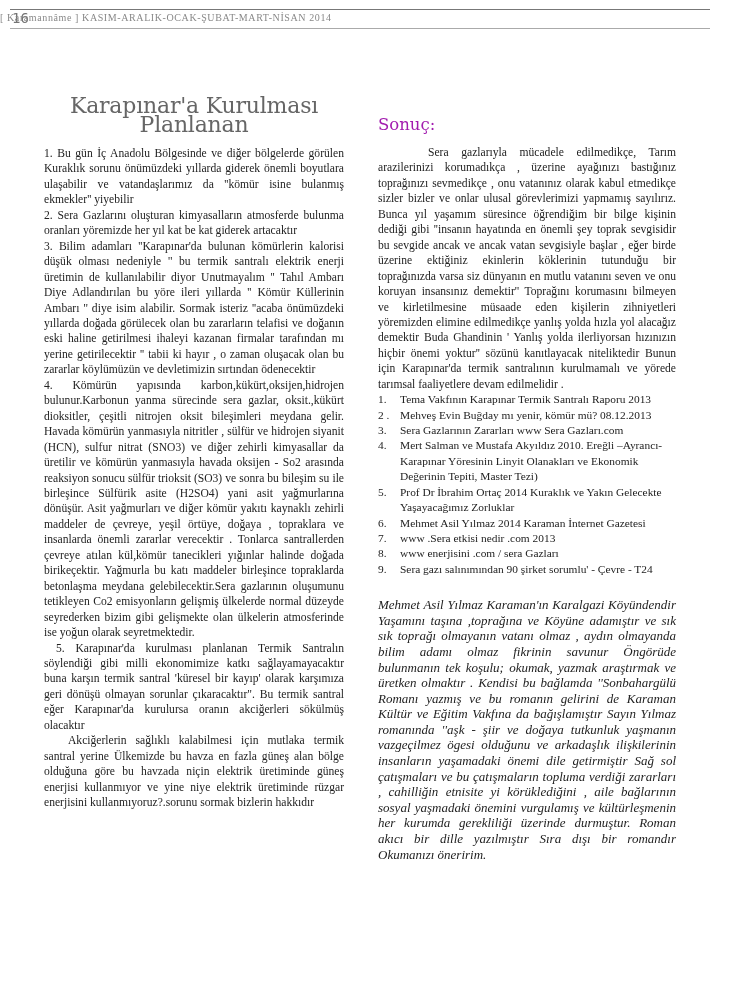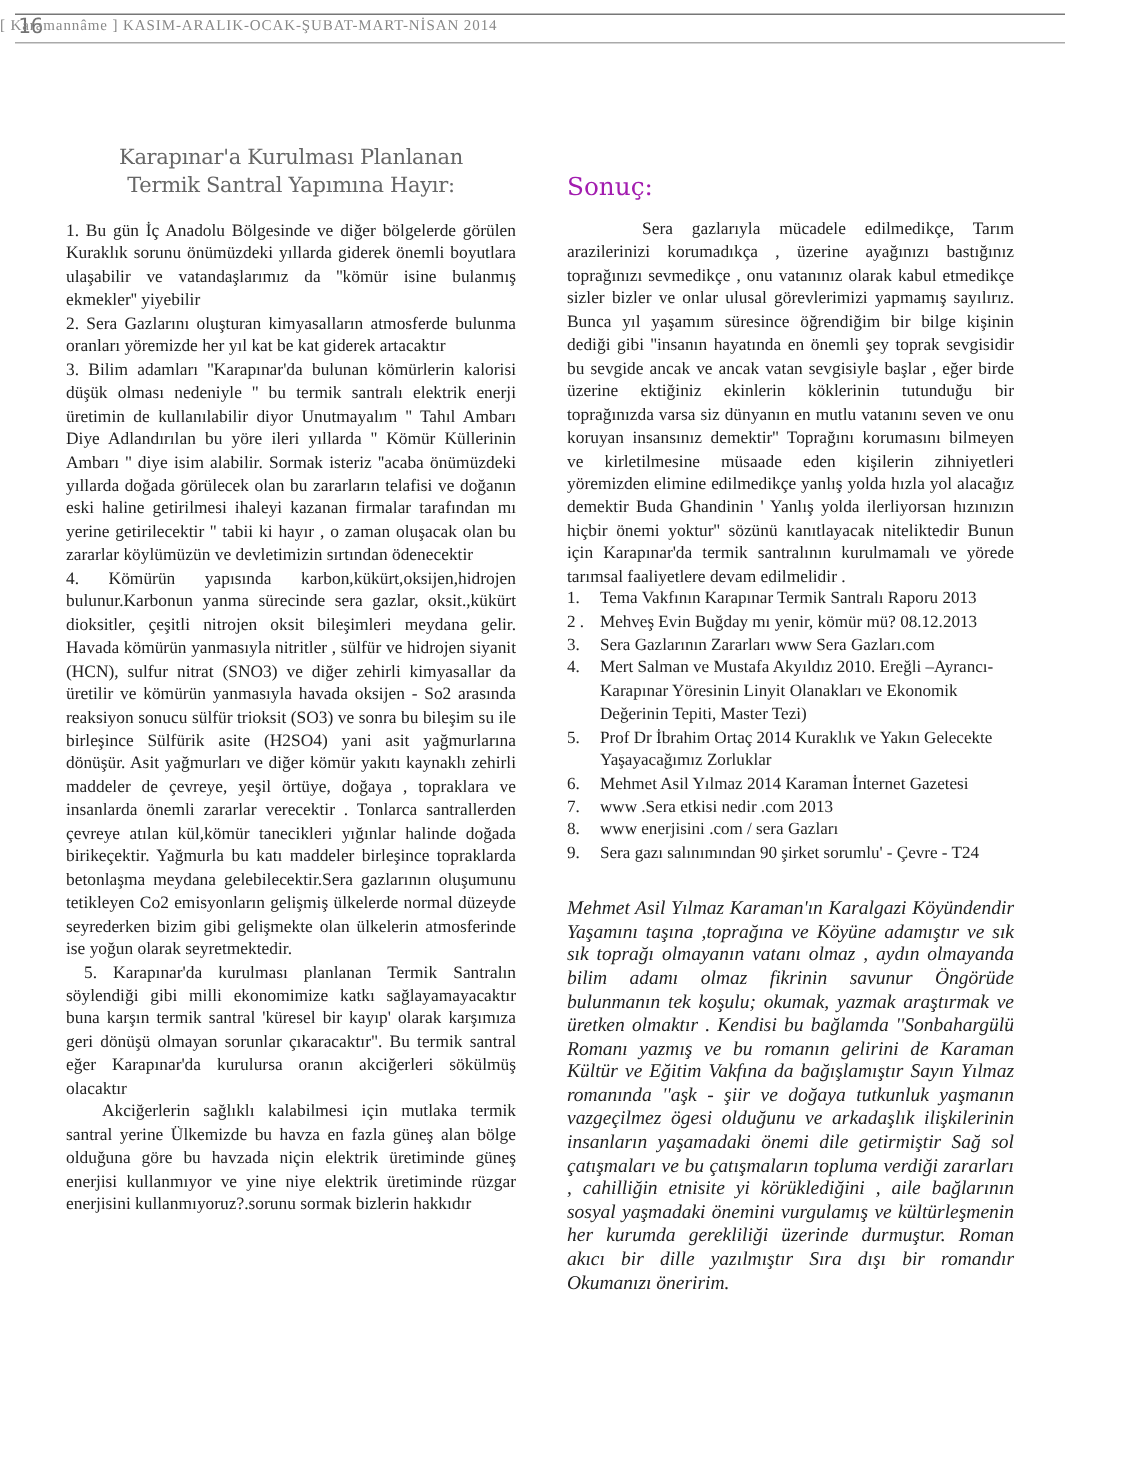--- a/index.html
+++ b/index.html
@@ -9,21 +9,21 @@
   .rule.top { top: 9px; border-top: 1px solid #777; }
   .rule.bottom { top: 28px; border-top: 1px solid #aaa; }
 
   .page-number { position: absolute; left: 12px; top: 10px; font-family: "DejaVu Sans Mono", monospace; font-size: 14px; color: #737373; }
   .running-head { position: absolute; left: 0; width: 720px; top: 12px; text-align: left; font-family: Liberation Serif, serif; font-size: 10px; letter-spacing: 0.6px; color: #888; }
 
   .col { position: absolute; font-family: "Liberation Serif", serif; font-size: 11.6px; line-height: 15.45px; color: #222; }
   .col-left { left: 44px; top: 96px; width: 300px; }
   .col-right { left: 378px; top: 115px; width: 298px; }
 
-  .article-title { font-family: "DejaVu Serif", serif; font-weight: normal; font-size: 14px; line-height: 19px; color: #666; text-align: center; margin: 0 0 12px 0; letter-spacing: -0.2px; }
+  .article-title { font-family: "DejaVu Serif", serif; font-weight: normal; font-size: 22px; line-height: 19px; color: #666; text-align: center; margin: 0 0 12px 0; letter-spacing: -0.2px; }
   .section-title { font-family: "DejaVu Serif", serif; font-weight: normal; font-size: 16.5px; line-height: 20px; color: #a21caf; margin: 0 0 10px 0; }
   .section-title.sources { margin-top: 20px; }
 
   p { margin: 0; text-align: justify; }
   .indent { text-indent: 12px; }
   .indent-big { text-indent: 50px; }
 
   ol.sources-list { list-style: none; margin: 0; padding: 0; font-size: 11.4px; line-height: 15.4px; }
   ol.sources-list li { display: flex; }
   ol.sources-list .num { width: 22px; flex: none; }
@@ -35,21 +35,20 @@
 <body>
 
 <div class="rule top"></div>
 <div class="rule bottom"></div>
 <div class="page-number">16</div>
 <div class="running-head">[ Karamannâme ] KASIM-ARALIK-OCAK-ŞUBAT-MART-NİSAN 2014</div>
 
 <div class="col col-left">
   <h1 class="article-title">
     <span>Karapınar'a  Kurulması Planlanan</span><br>
-    <span>Termik    Santral Yapımına Hayır:</span>
   </h1>
   <p>1.  Bu  gün  İç Anadolu Bölgesinde  ve  diğer  bölgelerde görülen Kuraklık  sorunu  önümüzdeki yıllarda giderek önemli boyutlara ulaşabilir ve vatandaşlarımız da ''kömür isine bulanmış ekmekler'' yiyebilir</p>
   <p>2.  Sera  Gazlarını   oluşturan  kimyasalların  atmosferde bulunma       oranları  yöremizde    her yıl   kat be  kat giderek artacaktır</p>
   <p>3.  Bilim adamları  ''Karapınar'da  bulunan  kömürlerin kalorisi  düşük  olması  nedeniyle  ''  bu  termik  santralı elektrik enerji üretimin de kullanılabilir  diyor Unutmayalım  '' Tahıl Ambarı  Diye  Adlandırılan  bu yöre ileri yıllarda '' Kömür  Küllerinin Ambarı ''  diye  isim  alabilir. Sormak  isteriz   ''acaba   önümüzdeki   yıllarda   doğada görülecek olan bu zararların  telafisi  ve doğanın  eski haline getirilmesi  ihaleyi kazanan firmalar  tarafından mı  yerine getirilecektir ''  tabii ki hayır  , o zaman  oluşacak olan  bu zararlar          köylümüzün ve         devletimizin         sırtından ödenecektir</p>
   <p>4.  Kömürün  yapısında  karbon,kükürt,oksijen,hidrojen bulunur.Karbonun yanma sürecinde sera gazlar, oksit.,kükürt dioksitler, çeşitli nitrojen oksit bileşimleri meydana gelir. Havada kömürün yanmasıyla nitritler , sülfür ve hidrojen siyanit  (HCN),  sulfur  nitrat  (SNO3)  ve  diğer  zehirli kimyasallar da üretilir ve kömürün yanmasıyla havada oksijen - So2 arasında reaksiyon sonucu sülfür trioksit (SO3)  ve sonra bu bileşim  su ile birleşince Sülfürik asite (H2SO4) yani asit yağmurlarına dönüşür. Asit yağmurları ve diğer kömür yakıtı  kaynaklı  zehirli maddeler de çevreye, yeşil örtüye, doğaya , topraklara ve insanlarda önemli zararlar verecektir . Tonlarca santrallerden çevreye atılan kül,kömür tanecikleri yığınlar halinde doğada birikeçektir. Yağmurla bu katı maddeler birleşince topraklarda betonlaşma meydana gelebilecektir.Sera  gazlarının  oluşumunu  tetikleyen   Co2 emisyonların gelişmiş ülkelerde normal düzeyde seyrederken bizim gibi  gelişmekte  olan ülkelerin atmosferinde ise  yoğun olarak  seyretmektedir.</p>
   <p class="indent">5. Karapınar'da   kurulması   planlanan   Termik Santralın söylendiği gibi  milli ekonomimize katkı sağlayamayacaktır buna  karşın  termik    santral  'küresel  bir  kayıp'  olarak karşımıza geri dönüşü olmayan   sorunlar çıkaracaktır". Bu termik  santral  eğer  Karapınar'da  kurulursa  oranın akciğerleri sökülmüş olacaktır</p>
   <p class="indent" style="text-indent:24px">Akciğerlerin sağlıklı kalabilmesi için  mutlaka  termik santral  yerine Ülkemizde  bu havza en fazla  güneş alan bölge olduğuna      göre   bu havzada   niçin elektrik üretiminde güneş enerjisi   kullanmıyor ve  yine  niye elektrik üretiminde rüzgar  enerjisini  kullanmıyoruz?.sorunu  sormak  bizlerin hakkıdır</p>
 </div>
 
 <div class="col col-right">

